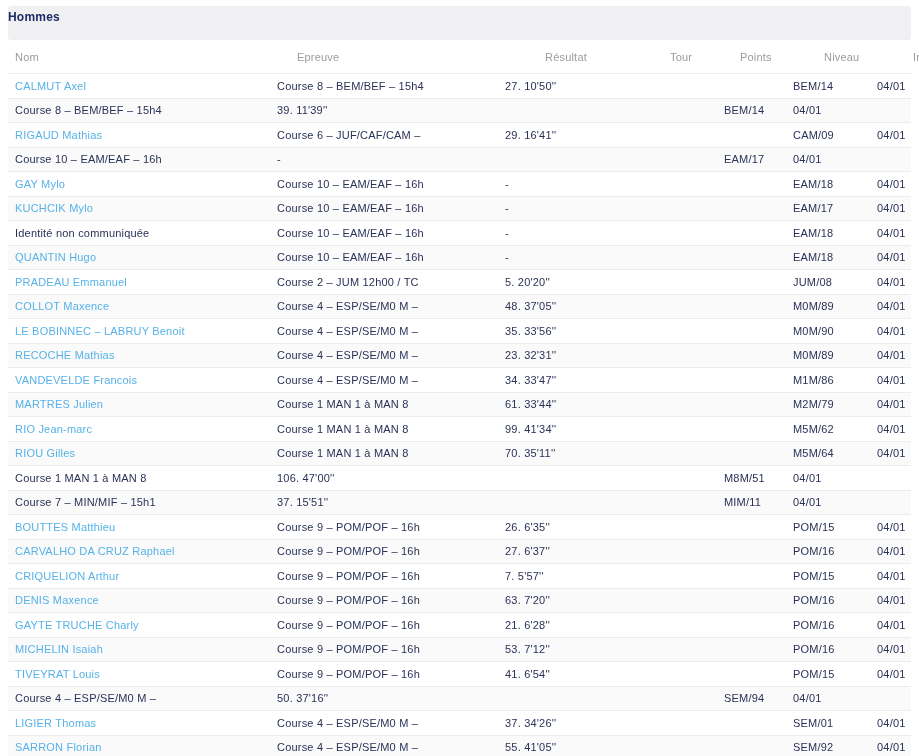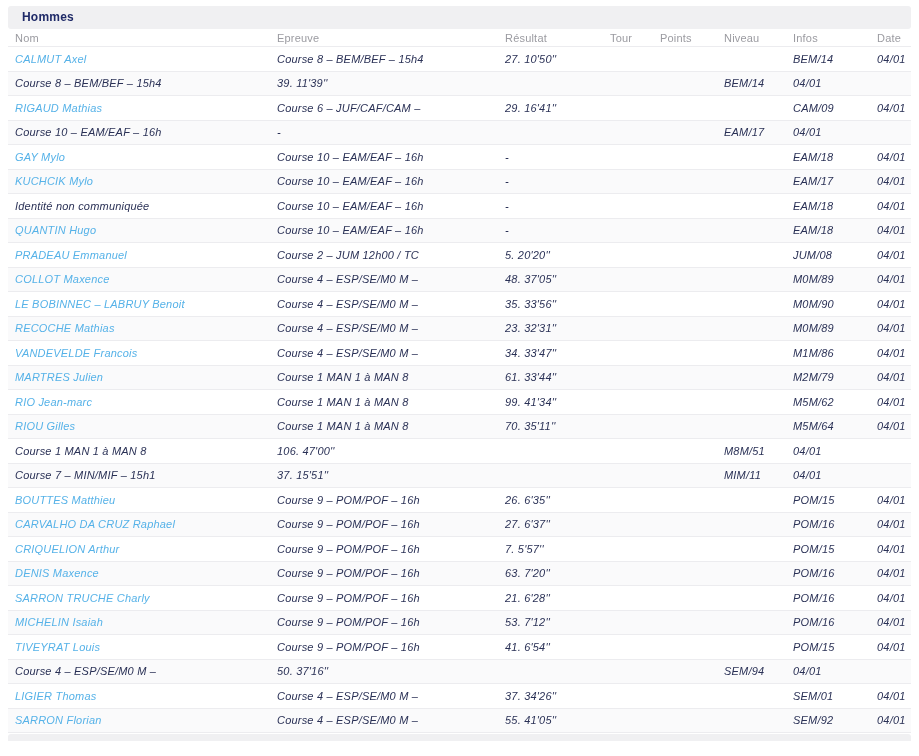--- a/index.html
+++ b/index.html
@@ -9,37 +9,37 @@
     --header-gray:#9b9ba1;
     --bar-bg:#f0f0f2;
     --row-alt-bg:#fafafb;
     --divider:#ececef;
   }
   *{margin:0;padding:0;box-sizing:border-box;}
   html,body{width:919px;height:756px;overflow:hidden;background:#ffffff;
     font-family:"Liberation Sans", sans-serif;}
   .page{width:919px;height:756px;position:relative;}
   .section-bar{
-    margin:6px 8px 0 8px;height:23px;line-height:23px;
-    background:var(--bar-bg);border-radius:3px;padding-left:14px;
+    margin:6px 8px 0 8px;height:34px;line-height:23px;
+    background:var(--bar-bg);border-radius:3px;
     font-size:12px;font-weight:700;color:var(--title-navy);
     letter-spacing:.2px;cursor:pointer;
   }
   .table{margin:0 8px;width:903px;}
   .thead,.tr{
     display:grid;
     grid-template-columns:262px 228px 105px 50px 64px 69px 84px 1fr;
     align-items:center;
   }
-  .thead{height:18px;border-bottom:1px solid var(--divider);}
+  .thead{height:34px;border-bottom:1px solid var(--divider);gap:20px;}
   .th{
     font-size:11px;color:var(--header-gray);padding-left:7px;
     white-space:nowrap;overflow:hidden;letter-spacing:.2px;
   }
-  .tr{height:24.5px;border-bottom:1px solid var(--divider);background:#ffffff;font-style:italic;}
+  .tr{height:24.5px;border-bottom:1px solid var(--divider);background:#ffffff;}
   .tr.alt{background:var(--row-alt-bg);}
   .td{
     font-size:11px;color:var(--navy);padding-left:7px;
     white-space:nowrap;overflow:hidden;letter-spacing:.2px;
   }
   a.td{color:var(--accent-link);text-decoration:none;cursor:pointer;}
   .next-bar{
     margin:1px 8px 0 8px;height:7px;background:var(--bar-bg);
     border-radius:3px 3px 0 0;cursor:pointer;
   }
@@ -273,21 +273,21 @@
           <a href="#" class="td">DENIS Maxence</a>
           <div class="td">Course 9 – POM/POF – 16h</div>
           <div class="td">63. 7'20''</div>
           <div class="td"></div>
           <div class="td"></div>
           <div class="td"></div>
           <div class="td">POM/16</div>
           <div class="td">04/01</div>
         </div>
         <div class="tr">
-          <a href="#" class="td">SARRON TRUCHE Charly</a>
+          <a href="#" class="td">GAYTE TRUCHE Charly</a>
           <div class="td">Course 9 – POM/POF – 16h</div>
           <div class="td">21. 6'28''</div>
           <div class="td"></div>
           <div class="td"></div>
           <div class="td"></div>
           <div class="td">POM/16</div>
           <div class="td">04/01</div>
         </div>
         <div class="tr alt">
           <a href="#" class="td">MICHELIN Isaiah</a>

